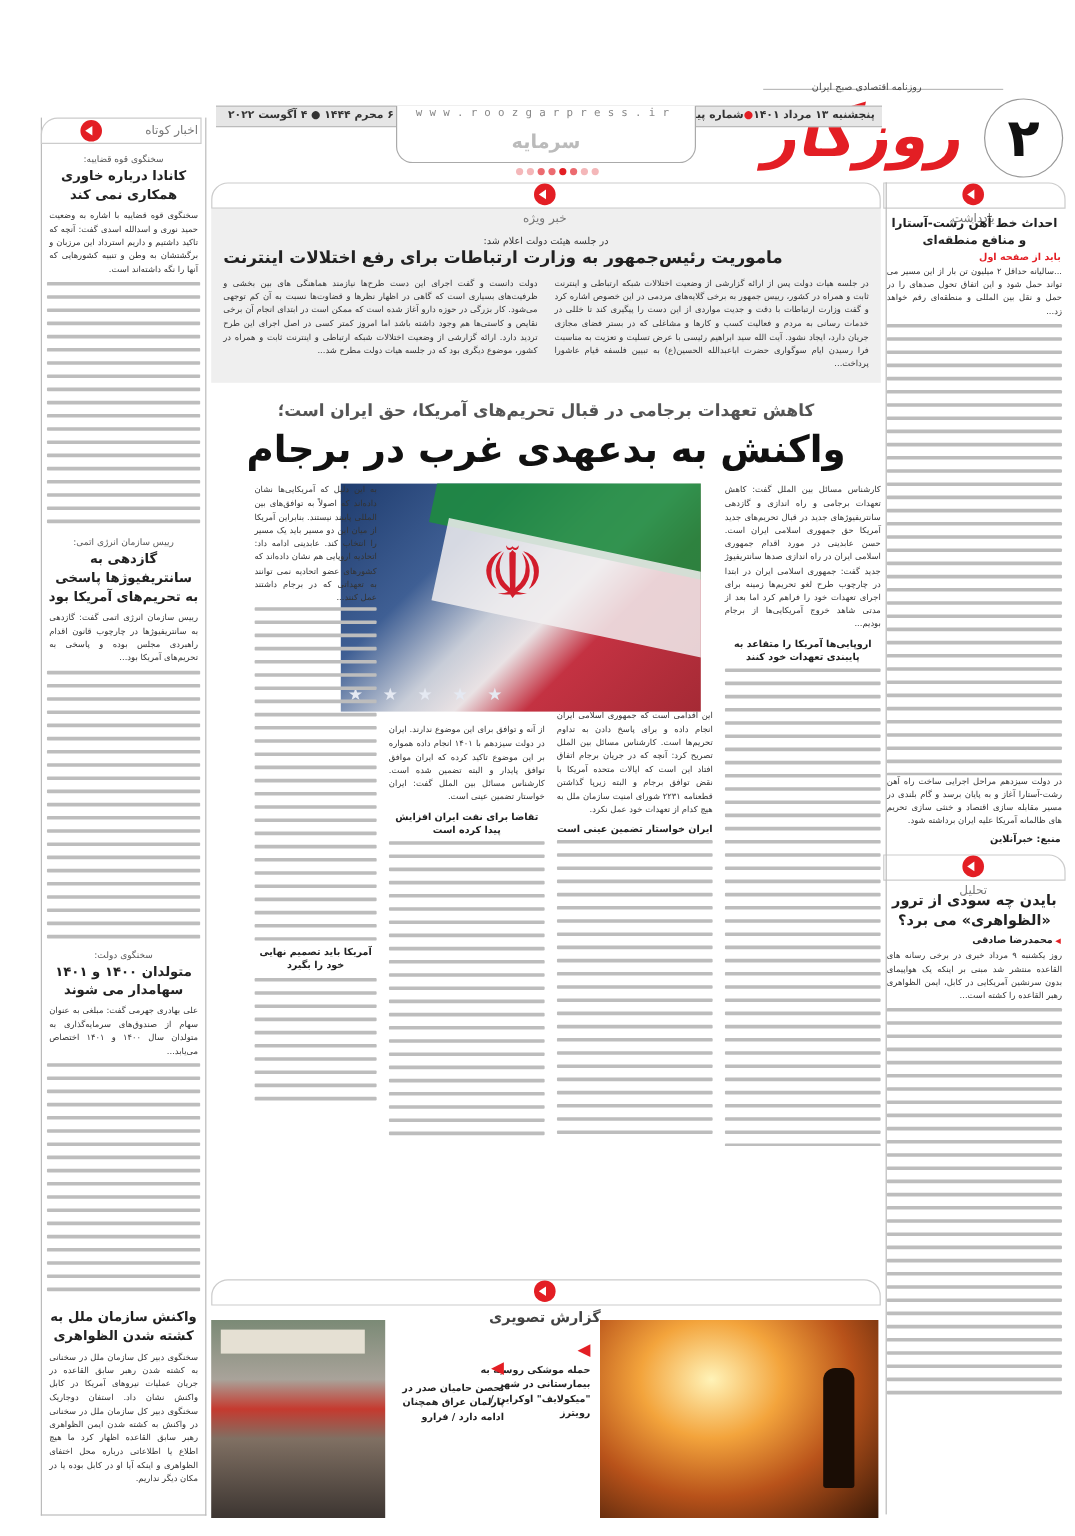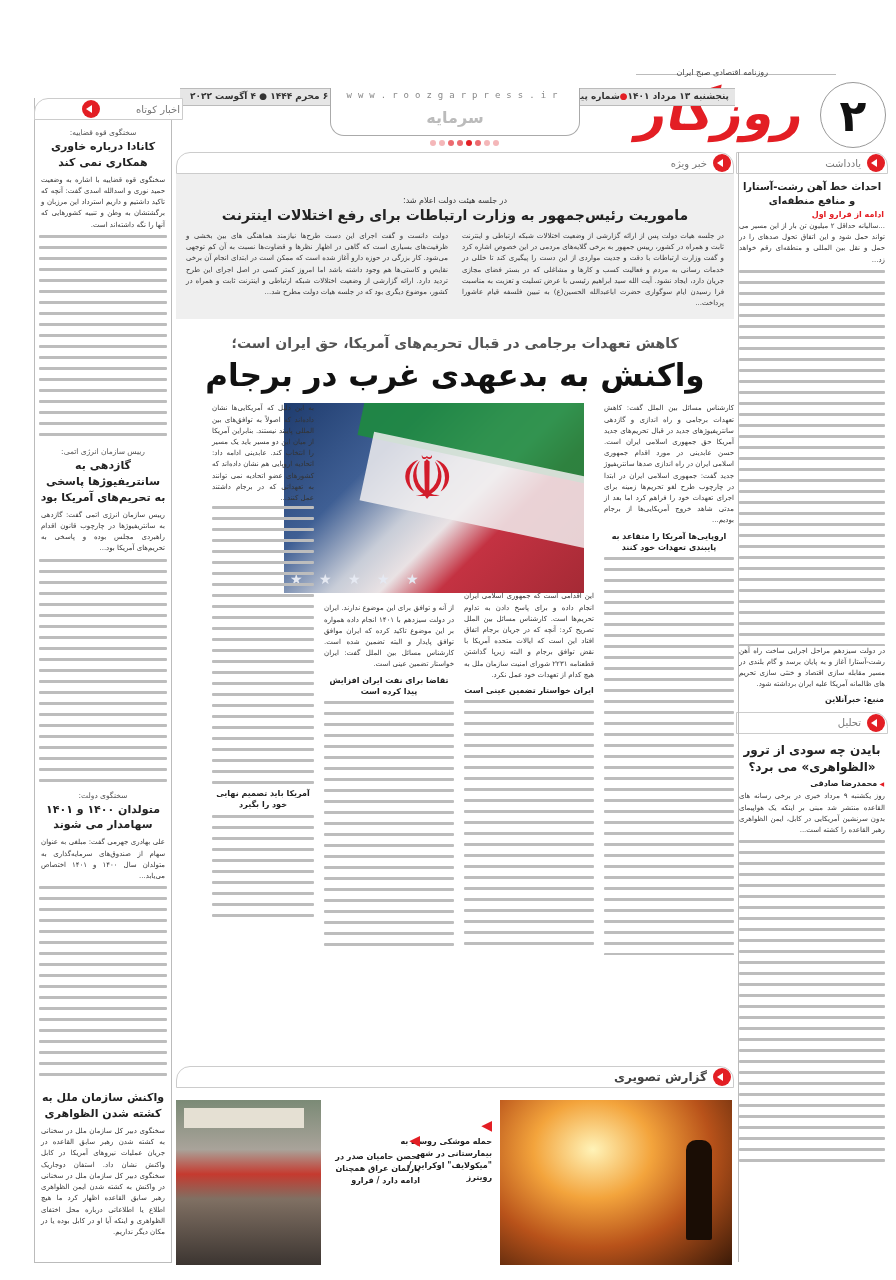--- a/index.html
+++ b/index.html
@@ -26,21 +26,21 @@
      font-size: 9px; letter-spacing: 6px; color: #888; font-family: "DejaVu Sans Mono", monospace; }
   .web-tab .section { position: absolute; top: 20px; width: 100%; text-align: center; font-size: 16px;
      color: #bbb; font-weight: bold; }
   .dots { position: absolute; top: 80px; left: 430px; display: flex; gap: 3px; direction: ltr; }
   .dots span { width: 6px; height: 6px; border-radius: 50%; background: #f4b7b9; }
   .dots span.on { background: #e31e24; }
   .dots span.mid { background: #ec6b70; }
 
   
   .sec-head { display: flex; align-items: center; gap: 6px; height: 22px; border: 1px solid #ccc;
-     border-radius: 0 14px 0 0; background: #fff; padding-right: 2px; }
+     border-radius: 0 14px 0 0; background: #fff; padding-right: 2px; flex-direction: column; }
   .sec-head .marker { width: 18px; height: 18px; border-radius: 50%; background: #e31e24; position: relative; flex: none; }
   .sec-head .marker::after { content: ""; position: absolute; top: 5px; left: 4px; border-style: solid;
      border-width: 4px 6px 4px 0; border-color: transparent #fff transparent transparent; }
   .sec-head .label { font-size: 10px; color: #777; }
 
   
   .right-col { position: absolute; top: 152px; right: 8px; width: 152px; height: 1110px; }
   .right-col .sec-head { width: 152px; }
   .note-title { font-size: 10px; font-weight: bold; text-align: center; margin: 6px 4px 2px; line-height: 1.4; }
   .note-sub { font-size: 8px; font-weight: bold; color: #e31e24; margin: 2px 4px; }
@@ -48,32 +48,32 @@
   .right-col .body-text { padding: 0 3px; }
   .fill-lines { display: block; }
   .fill-lines i { display: block; height: 3px; background: #bdbdbd; margin: 0 0 8px 0; border-radius: 1px; }
   .source { font-size: 8px; font-weight: bold; margin: 4px 4px; }
   .an-title { font-size: 12px; font-weight: bold; text-align: center; margin: 8px 4px 2px; line-height: 1.45; }
   .author { font-size: 8px; font-weight: bold; margin: 3px 4px; }
   .author::before { content: "◀ "; color: #e31e24; font-size: 6px; }
 
   
   .left-col { position: absolute; top: 98px; left: 34px; width: 138px; height: 1165px; border: 1px solid #bbb; border-top: none; }
-  .left-col .sec-head { position: absolute; top: 0; left: -1px; width: 149px; border-radius: 14px 0 0 0; flex-direction: row-reverse; justify-content: flex-end; padding-left: 4px; gap: 36px; }
+  .left-col .sec-head { position: absolute; top: 0; left: -1px; width: 134px; border-radius: 14px 0 0 0; flex-direction: row-reverse; justify-content: flex-end; padding-left: 4px; gap: 36px; }
   .left-item { padding: 0 4px; }
   .kicker { font-size: 7.5px; color: #555; text-align: center; margin: 6px 0 2px; }
   .lead { font-size: 11px; font-weight: bold; text-align: center; line-height: 1.45; margin-bottom: 4px; }
   .left-col .body-text { padding: 0 2px; }
 
   
   .center { position: absolute; top: 152px; left: 176px; width: 558px; }
   .special-head { width: 558px; border-radius: 14px 14px 0 0; }
   .special-box { background: #efefef; padding: 22px 10px 10px; }
   .special-kicker { font-size: 8px; text-align: center; color: #333; }
-  .special-title { font-size: 14px; font-weight: bold; text-align: center; margin: 2px 0 8px; }
+  .special-title { font-size: 14px; font-weight: bold; text-align: left; margin: 2px 0 8px; }
   .two-col { display: flex; gap: 14px; }
   .two-col > div { flex: 1; }
 
   .main-kicker { margin-top: 16px; font-size: 14px; text-align: center; color: #555; font-weight: bold; }
   .main-title { font-size: 31px; text-align: center; font-weight: 900; color: #111; margin: 6px 0 10px; }
 
   .main-body { position: relative; height: 620px; }
   .col { position: absolute; top: 0; width: 130px; }
   .photo-flag { position: absolute; top: 0; left: 108px; width: 300px; height: 190px; overflow: hidden;
      background: linear-gradient(135deg, #1f3c6e 0%, #3f5f94 30%, #c8cdd8 48%, #e9e2e4 58%, #c43242 70%, #a52a35 100%); }
@@ -128,21 +128,21 @@
       <span></span>
   </div>
 </div>
 
 <div class="right-col">
   <div class="sec-head">
     <span class="marker"></span>
     <span class="label">یادداشت</span>
   </div>
   <div class="note-title">احداث خط آهن رشت-آستارا و منافع منطقه‌ای</div>
-  <div class="note-sub">ادامه از فرارو اول</div>
+  <div class="note-sub">باید از صفحه اول</div>
   <div class="body-text">...سالیانه حداقل ۲ میلیون تن بار از این مسیر می تواند حمل شود و این اتفاق تحول صدهای را در حمل و نقل بین المللی و منطقه‌ای رقم خواهد زد...</div>
   <div class="fill-lines" style="padding:4px 3px 0; height:380px; overflow:hidden;">
     <i></i>
       <i></i>
       <i></i>
       <i></i>
       <i></i>
       <i></i>
       <i></i>
       <i></i>

